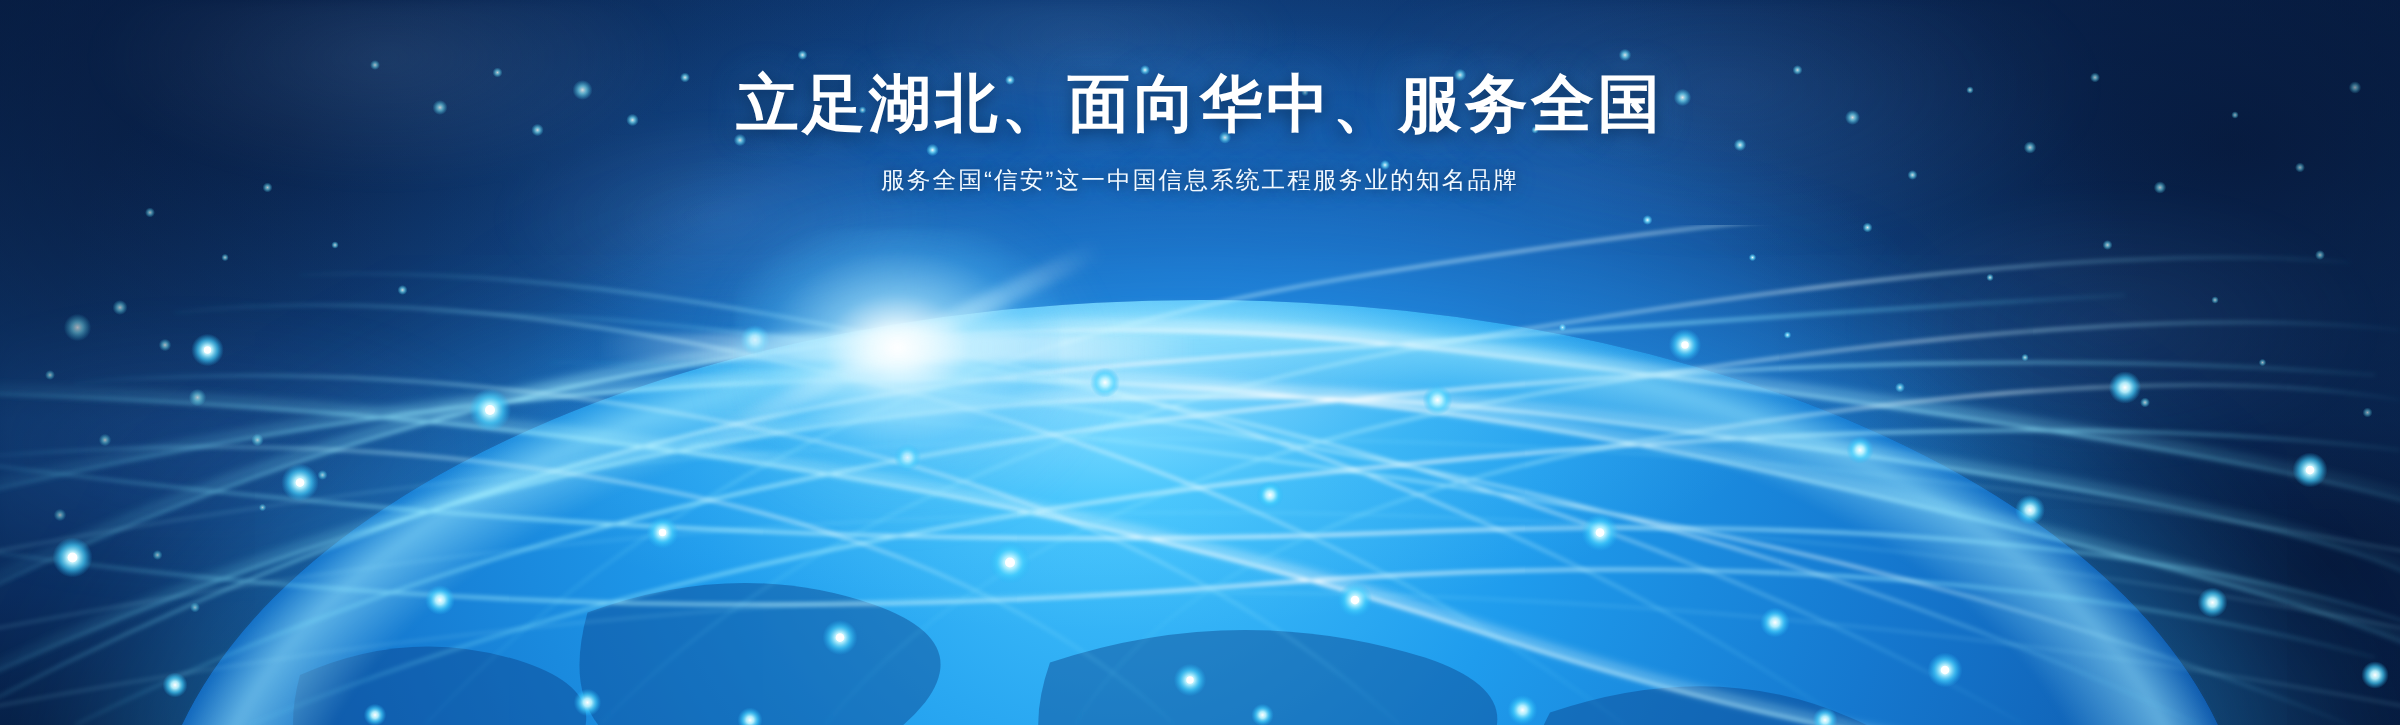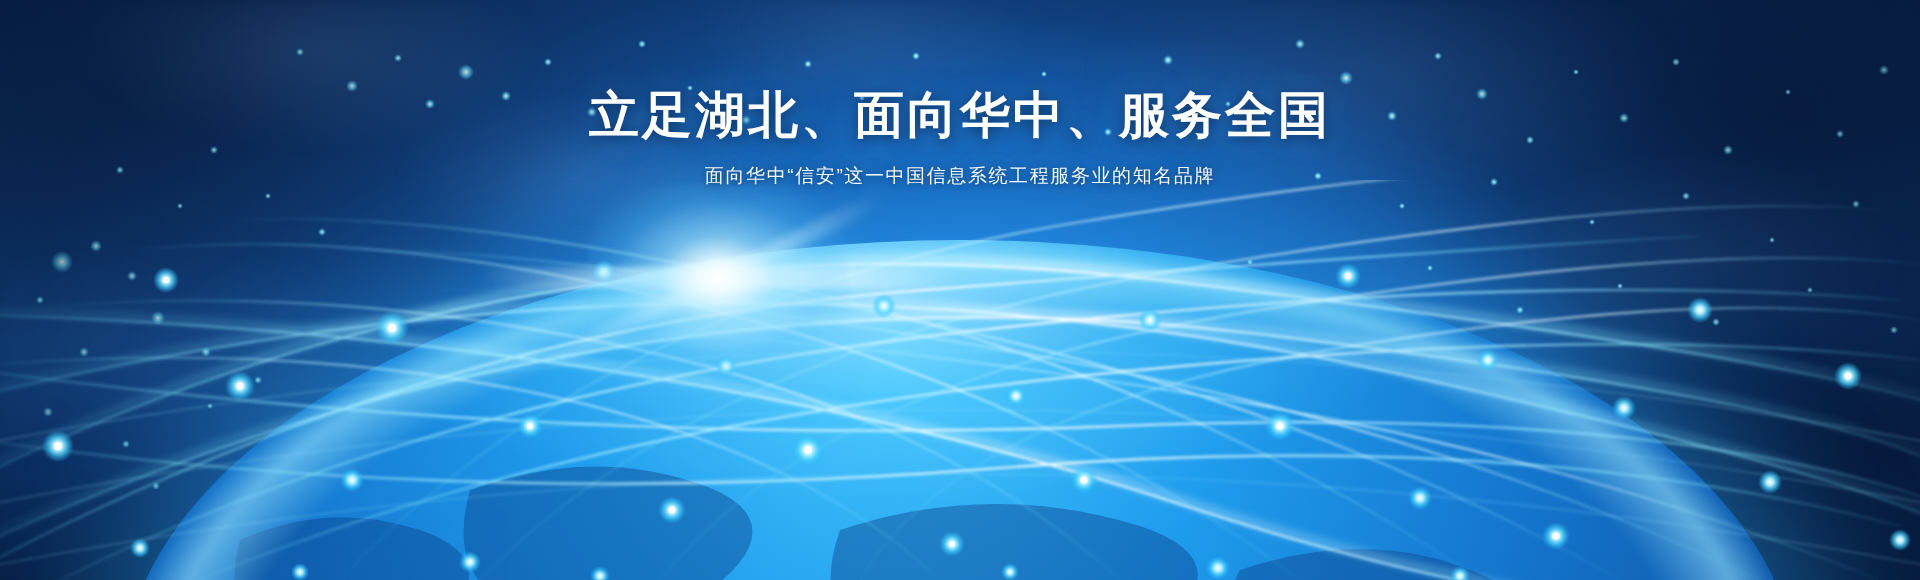--- a/index.html
+++ b/index.html
@@ -105,21 +105,21 @@
   }
 
   
   .copy{
     position:absolute;left:0;right:0;top:0;
     text-align:center;
     z-index:40;
   }
   .headline{
     margin:0;
-    padding-top:86px;
+    padding-top:54px;
     font-size:50px;
     font-weight:700;
     letter-spacing:3px;
     color:#ffffff;
     line-height:1.18;
     text-shadow:0 2px 14px rgba(2,30,70,.85), 0 0 28px rgba(80,180,255,.45);
     white-space:nowrap;
   }
   .subline{
     margin:0;
@@ -360,16 +360,16 @@
 
   <div class="halo"></div>
   <div class="lightburst">
     <div class="ray-d"></div>
     <div class="ray-h"></div>
     <div class="core"></div>
   </div>
 
   <div class="copy">
     <h1 class="headline">立足湖北、面向华中、服务全国</h1>
-    <p class="subline">面向华中“信安”这一中国信息系统工程服务业的知名品牌</p>
+    <p class="subline">服务全国“信安”这一中国信息系统工程服务业的知名品牌</p>
   </div>
 
 </div>
 
 </body></html>

